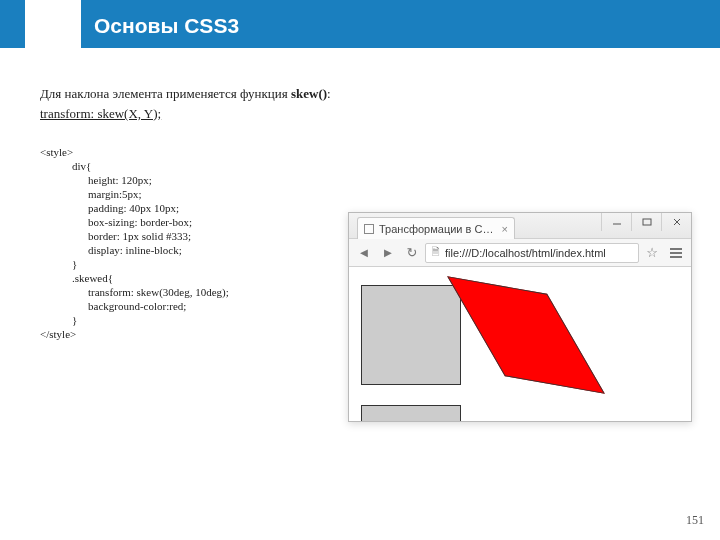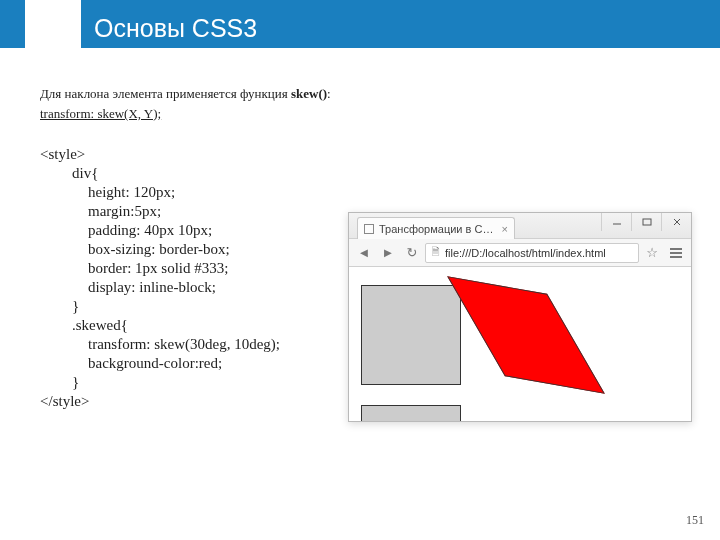--- a/index.html
+++ b/index.html
@@ -24,22 +24,22 @@
     position: absolute;
     top: 0; left: 25px;
     width: 56px; height: 48px;
     background: #fff;
     z-index: 2;
   }
   .title {
     position: absolute;
     top: 14px; left: 94px;
     font-family: Arial, sans-serif;
-    font-size: 25px;
-    font-weight: normal;
+    font-size: 21px;
+    font-weight: bold;
     color: #fff;
     z-index: 3;
   }
   .title-bg {
     position: absolute;
     top: 0; left: 0;
     width: 720px; height: 48px;
     background: #1a7fbf;
   }
   .content {
@@ -47,21 +47,21 @@
     top: 86px; left: 40px;
     width: 640px;
   }
   .intro { margin-bottom: 4px; }
   .code-line { margin-bottom: 4px; text-decoration: underline; }
   .blank { height: 14px; }
   .code-block { margin-top: 6px; }
   .code-block .l0 { padding-left: 0; }
   .code-block .l1 { padding-left: 32px; font-family: Liberation Serif, serif; }
   .code-block .l2 { padding-left: 48px; }
-  .code-block div { margin: 2px 0; font-size: 15px; }
+  .code-block div { margin: 2px 0; font-size: 11px; }
   b { font-weight: bold; }
 
   .browser {
     position: absolute;
     top: 212px; left: 348px;
     width: 344px; height: 210px;
     background: #fff;
     border: 1px solid #b9b9b9;
     box-shadow: 0 2px 8px rgba(0,0,0,0.15);
   }

